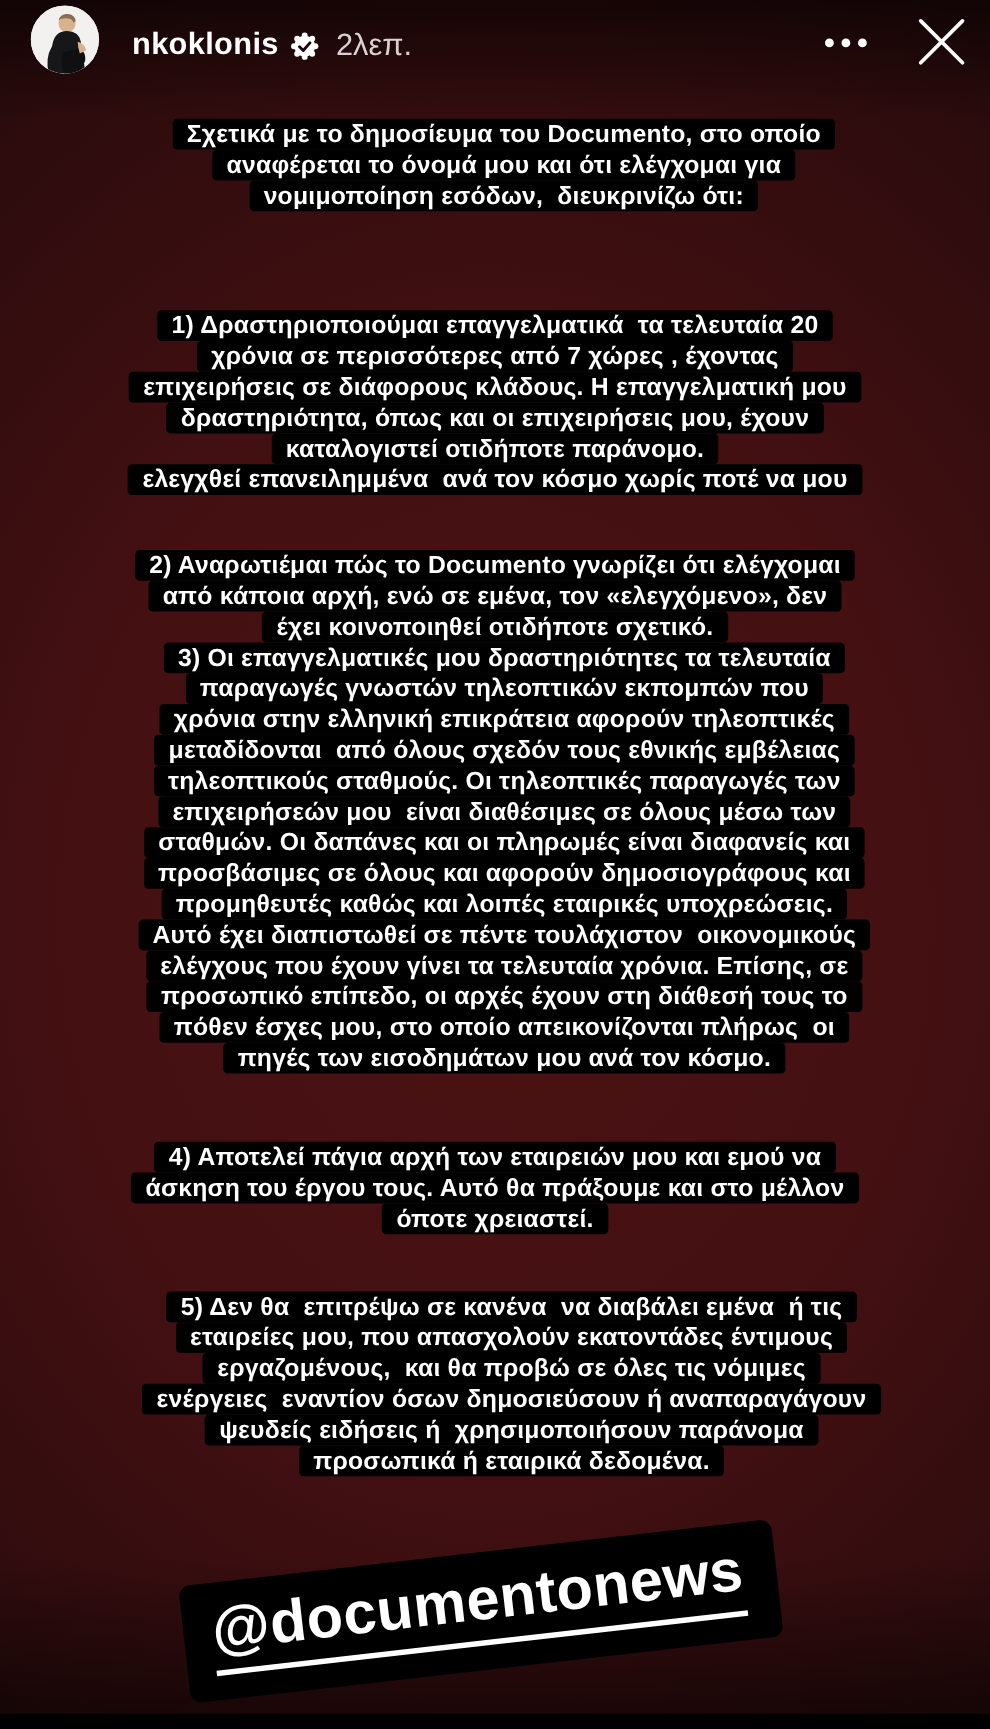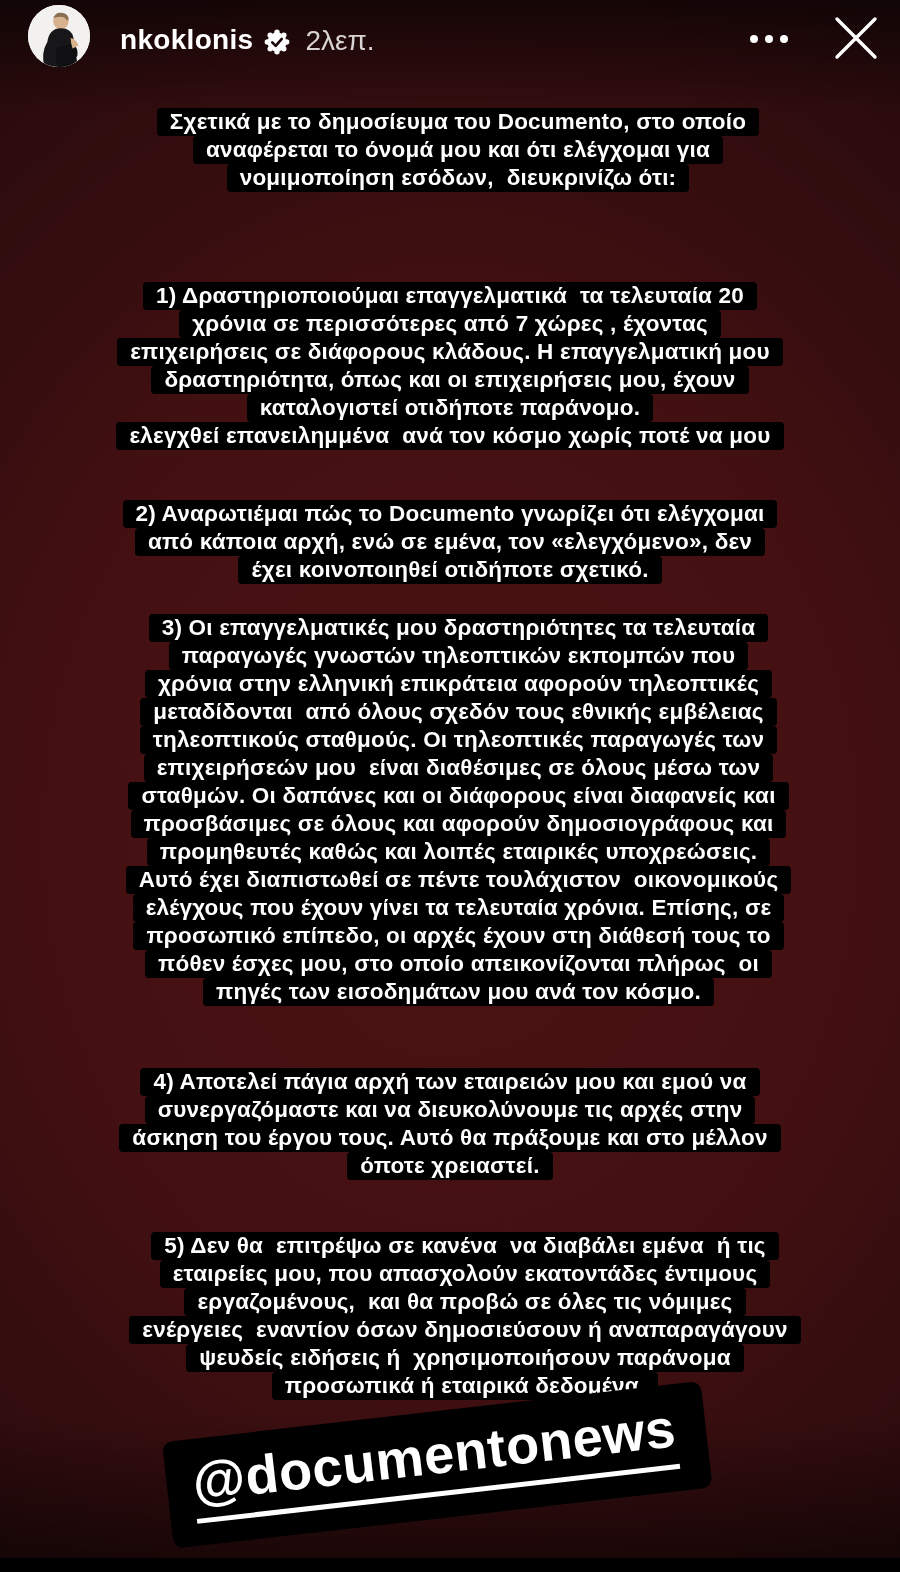--- a/index.html
+++ b/index.html
@@ -33,21 +33,21 @@
   .more{position:absolute;right:112px;top:28px;height:22px;display:flex;align-items:center;gap:7px;}
   .more .dot{width:8px;height:8px;border-radius:50%;background:#fff;display:block;}
   .close{position:absolute;right:16px;top:10px;width:56px;height:56px;display:flex;align-items:center;justify-content:center;}
   .close svg{display:block;}
   
   .text-area{position:absolute;top:108px;left:0;right:0;z-index:2;}
   .para{display:block;}
   .p0{margin-top:0;margin-left:16px;}
   .p1{margin-top:90px;}
   .p2{margin-top:50px;}
-  .p3{margin-top:30px;padding-left:17px;}
+  .p3{padding-left:17px;}
   .p4{margin-top:62px;}
   .p5{margin-top:52px;padding-left:30px;}
   .line{
     display:block;width:fit-content;margin:0 auto;
     background:var(--block-bg,#000);color:var(--text,#fff);
     font-size:22.5px;font-weight:700;line-height:28px;
     padding:0 13px;border-radius:4px;white-space:pre;letter-spacing:.2px;
     text-align:center;
   }
   
@@ -130,32 +130,31 @@
         <span class="line">από κάποια αρχή, ενώ σε εμένα, τον «ελεγχόμενο», δεν</span>
         <span class="line">έχει κοινοποιηθεί οτιδήποτε σχετικό.</span>
       </div>
       <div class="para p3">
         <span class="line">3) Οι επαγγελματικές μου δραστηριότητες τα τελευταία</span>
         <span class="line">παραγωγές γνωστών τηλεοπτικών εκπομπών που</span>
         <span class="line">χρόνια στην ελληνική επικράτεια αφορούν τηλεοπτικές</span>
         <span class="line">μεταδίδονται  από όλους σχεδόν τους εθνικής εμβέλειας</span>
         <span class="line">τηλεοπτικούς σταθμούς. Οι τηλεοπτικές παραγωγές των</span>
         <span class="line">επιχειρήσεών μου  είναι διαθέσιμες σε όλους μέσω των</span>
-        <span class="line">σταθμών. Οι δαπάνες και οι διάφορους είναι διαφανείς και</span>
+        <span class="line">σταθμών. Οι δαπάνες και οι πληρωμές είναι διαφανείς και</span>
         <span class="line">προσβάσιμες σε όλους και αφορούν δημοσιογράφους και</span>
         <span class="line">προμηθευτές καθώς και λοιπές εταιρικές υποχρεώσεις.</span>
         <span class="line">Αυτό έχει διαπιστωθεί σε πέντε τουλάχιστον  οικονομικούς</span>
         <span class="line">ελέγχους που έχουν γίνει τα τελευταία χρόνια. Επίσης, σε</span>
         <span class="line">προσωπικό επίπεδο, οι αρχές έχουν στη διάθεσή τους το</span>
         <span class="line">πόθεν έσχες μου, στο οποίο απεικονίζονται πλήρως  οι</span>
         <span class="line">πηγές των εισοδημάτων μου ανά τον κόσμο.</span>
       </div>
       <div class="para p4">
         <span class="line">4) Αποτελεί πάγια αρχή των εταιρειών μου και εμού να</span>
-        <span class="line">συνεργαζόμαστε και να διευκολύνουμε τις αρχές στην</span>
         <span class="line">άσκηση του έργου τους. Αυτό θα πράξουμε και στο μέλλον</span>
         <span class="line">όποτε χρειαστεί.</span>
       </div>
       <div class="para p5">
         <span class="line">5) Δεν θα  επιτρέψω σε κανένα  να διαβάλει εμένα  ή τις</span>
         <span class="line">εταιρείες μου, που απασχολούν εκατοντάδες έντιμους</span>
         <span class="line">εργαζομένους,  και θα προβώ σε όλες τις νόμιμες</span>
         <span class="line">ενέργειες  εναντίον όσων δημοσιεύσουν ή αναπαραγάγουν</span>
         <span class="line">ψευδείς ειδήσεις ή  χρησιμοποιήσουν παράνομα</span>
         <span class="line">προσωπικά ή εταιρικά δεδομένα.</span>

